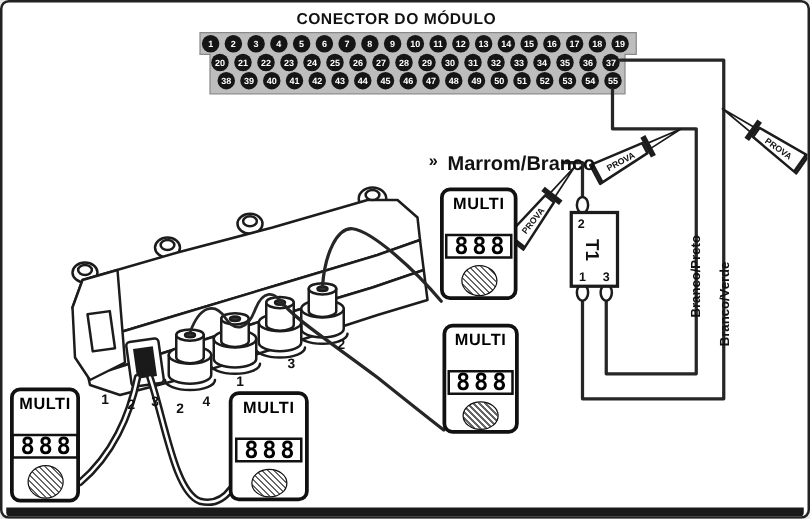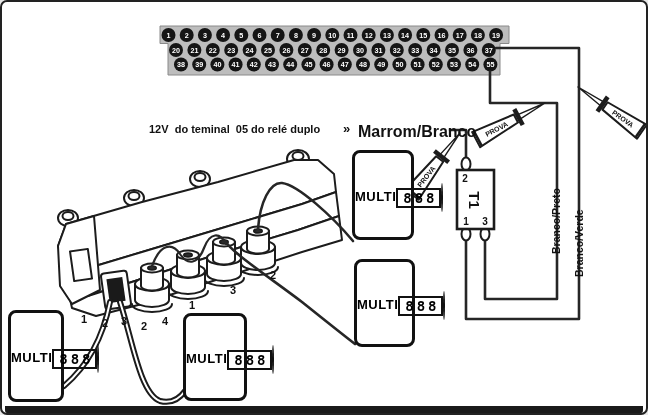--- a/index.html
+++ b/index.html
@@ -6,24 +6,24 @@
   .stage{position:relative;width:648px;height:415px;background:#fff;border:2.5px solid #222;
          border-radius:7px;box-sizing:border-box;overflow:hidden;
          font-family:"Liberation Sans",sans-serif;}
   #diagram{position:absolute;left:0;top:0;z-index:1;}
   .txt{position:absolute;z-index:4;color:#111;}
   .title{left:150px;top:6px;width:330px;text-align:center;font-weight:bold;font-size:12.5px;letter-spacing:.4px;}
   .note{left:147px;top:121px;font-weight:bold;font-size:11px;white-space:pre;}
   .arrow{left:341px;top:119px;font-weight:bold;font-size:13px;}
   .marrom{left:356px;top:121px;font-weight:bold;font-size:16px;}
   .meter{position:absolute;border:3.5px solid #111;border-radius:8px;background:#fff;
-         display:flex;flex-direction:row;align-items:center;z-index:3;box-sizing:border-box;}
+         display:flex;flex-direction:column;align-items:center;z-index:3;box-sizing:border-box;}
   .m-label{font-weight:bold;font-size:13px;letter-spacing:.5px;margin-top:2px;}
   .m-display{border:2px solid #111;font-family:"DejaVu Sans Mono",monospace;font-weight:bold;
-             font-size:14px;letter-spacing:3px;line-height:15px;padding:1px 1px 0 5px;margin-top:5px;}
+             font-size:19px;letter-spacing:3px;line-height:15px;padding:1px 1px 0 5px;margin-top:17px;}
   .m-dial{width:27px;height:27px;border:1.7px solid #111;border-radius:50%;margin-top:5px;
           background:repeating-linear-gradient(45deg,#fff 0 2.2px,#666 2.2px 3.4px);}
   .bottom-bar{position:absolute;left:3px;right:3px;top:404px;height:8px;background:#1a1a1a;
               border-radius:0 0 4px 4px;z-index:2;}
 </style>
 </head>
 <body>
 
 <div class="stage">
 
@@ -275,21 +275,21 @@
         <text x="190" y="307" text-anchor="middle" font-size="11" font-weight="bold" font-family="Liberation Sans, sans-serif" fill="#111">1</text>
         <text x="231" y="292" text-anchor="middle" font-size="11" font-weight="bold" font-family="Liberation Sans, sans-serif" fill="#111">3</text>
         <text x="271" y="277" text-anchor="middle" font-size="11" font-weight="bold" font-family="Liberation Sans, sans-serif" fill="#111">2</text>
       </g>
     <g id="wire-labels-layer">
         <text transform="translate(558,252) rotate(-90)" font-size="10.5" font-weight="bold" font-family="Liberation Sans, sans-serif" fill="#111">Branco/Preto</text>
         <text transform="translate(581,275) rotate(-90)" font-size="10.5" font-weight="bold" font-family="Liberation Sans, sans-serif" fill="#111">Branco/Verde</text>
       </g>
   </svg>
 
-  <div class="txt note">12V  do teminal  05 do relé duplo</div>
+  <div class="txt title">CONECTOR DO MÓDULO</div>
   <div class="txt arrow">»</div>
   <div class="txt marrom">Marrom/Branco</div>
 
   <div id="meters">
       <div class="meter" style="left: 6px; top: 308px; width: 56px; height: 92px;">
     <div class="m-label">MULTI</div>
     <div class="m-display">888</div>
     <div class="m-dial"></div>
   </div>
       <div class="meter" style="left: 181px; top: 311px; width: 64px; height: 88px;">

